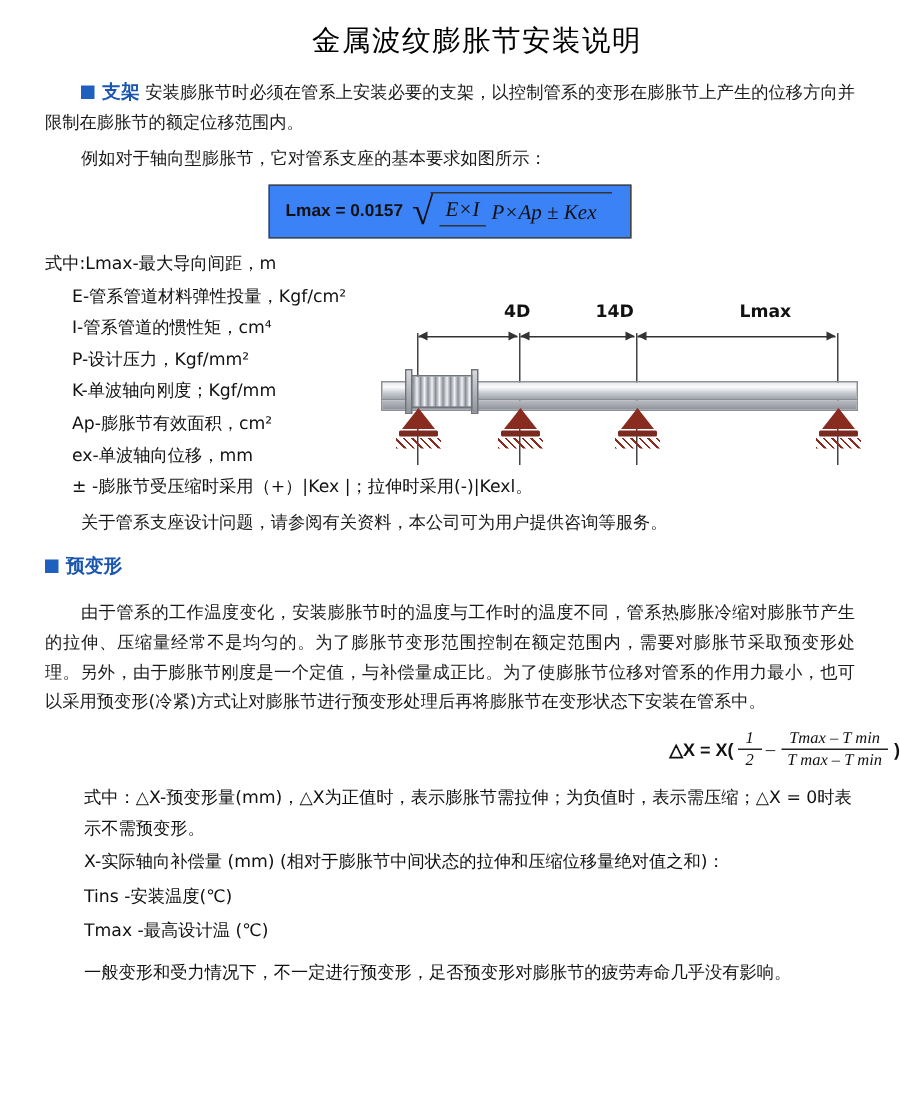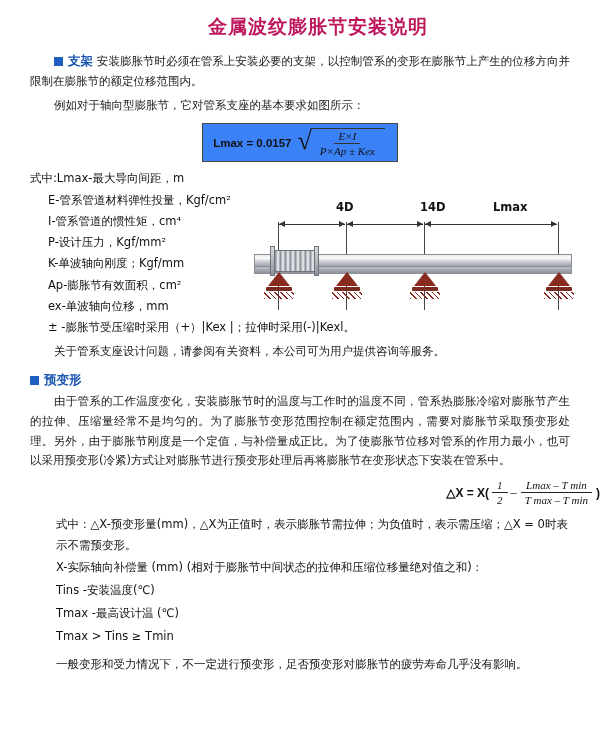--- a/index.html
+++ b/index.html
@@ -9,43 +9,43 @@
     font-family:"DejaVu Sans","Liberation Sans",sans-serif;
     font-size:11px;
     color:#111;
     overflow:hidden;
     position:relative;
   }
   .page{position:relative;width:600px;height:737px;padding:0;box-sizing:border-box;}
   .title{
     text-align:center;
     font-size:19px;
-    font-weight:bold;
+    font-weight:normal;
     letter-spacing:1px;
     margin:14px 0 10px 0;
-    color:#be185d;
+    color:#000000;
     padding-left:36px;
   }
   .para{
     margin:0 30px 2px 30px;
     line-height:1.72;
     font-size:11.5px;
     text-align:justify;
     color:#1a1a1a;
   }
   .indent{text-indent:24px;}
   .bluesq{
     display:inline-block;
     width:9px;height:9px;
     background:#1f5fbf;
     margin-right:5px;
     vertical-align:-1px;
   }
   .secthead{
-    margin:10px 30px 3px 30px;
+    margin:10px 30px 13px 30px;
     font-size:12.5px;
     font-weight:bold;
     color:#1a56b0;
   }
   .secthead .lbl{color:#1a56b0;}
   .subhead{
     margin:11px 30px 4px 56px;
     font-size:13px;
     font-weight:bold;
     color:#2b7fd4;
@@ -67,21 +67,21 @@
   .sqrt .radical{
     font-size:26px;line-height:26px;
     font-family:"Liberation Serif",serif;
     margin-right:-2px;
   }
   .sqrt .under{
     border-top:1px solid #333;
     padding:1px 6px 0 6px;
     display:flex;flex-direction:column;align-items:center;justify-content:center;
   }
-  .frac{display:inline-flex;flex-direction:column;align-items:center;font-style:italic;font-size:11px;}
+  .frac{display:inline-flex;align-items:center;font-style:italic;font-size:14px;}
   .frac .num{padding:0 4px 1px 4px;border-bottom:1px solid #333;}
   .frac .den{padding:1px 4px 0 4px;}
   .legend{
     margin:6px 0 0 30px;
     line-height:1.85;
     font-size:11.5px;
   }
   .legend div{white-space:nowrap;}
   .legend .l0{margin-left:0;}
   .legend .l1{margin-left:18px;}
@@ -192,21 +192,21 @@
             <span class="den">P×Ap ± Kex</span>
           </span>
         </span>
       </span>
     </div>
   </div>
 
   <div class="fig">
     <div class="lbls">
       <span style="left:56px;">4D</span>
-      <span style="left:140px;">14D</span>
+      <span style="left:117px;">14D</span>
       <span style="left:213px;">Lmax</span>
     </div>
     <div class="diag">
       <div class="vline" style="left:30px;"></div>
       <div class="vline" style="left:98px;"></div>
       <div class="vline" style="left:176px;"></div>
       <div class="vline" style="left:310px;"></div>
 
       <div class="arrowrow">
         <div class="arrow" style="left:31px;width:66px;"></div>
@@ -265,30 +265,29 @@
 
   <div class="centerform">
     <span class="cf">
       <b>△X = X(</b>
       <span class="frac2">
         <span class="num">1</span>
         <span class="den">2</span>
       </span>
       <span>–</span>
       <span class="frac2">
-        <span class="num">Lmax – T min</span>
+        <span class="num">Tmax – T min</span>
         <span class="den">T max – T min</span>
       </span>
       <b>)</b>
     </span>
   </div>
 
   <div class="sub-list">
     <div style="text-indent:0;line-height:1.8;">式中：△X-预变形量(mm)，△X为正值时，表示膨胀节需拉伸；为负值时，表示需压缩；△X = 0时表示不需预变形。</div>
     <div>X-实际轴向补偿量 (mm) (相对于膨胀节中间状态的拉伸和压缩位移量绝对值之和)：</div>
     <div>Tins -安装温度(℃)</div>
     <div>Tmax -最高设计温 (℃)</div>
-    <div>Tmax &gt; Tins ≥ Tmin</div>
   </div>
 
   <div class="note">一般变形和受力情况下，不一定进行预变形，足否预变形对膨胀节的疲劳寿命几乎没有影响。</div>
 
 </div>
 
 </body></html>

